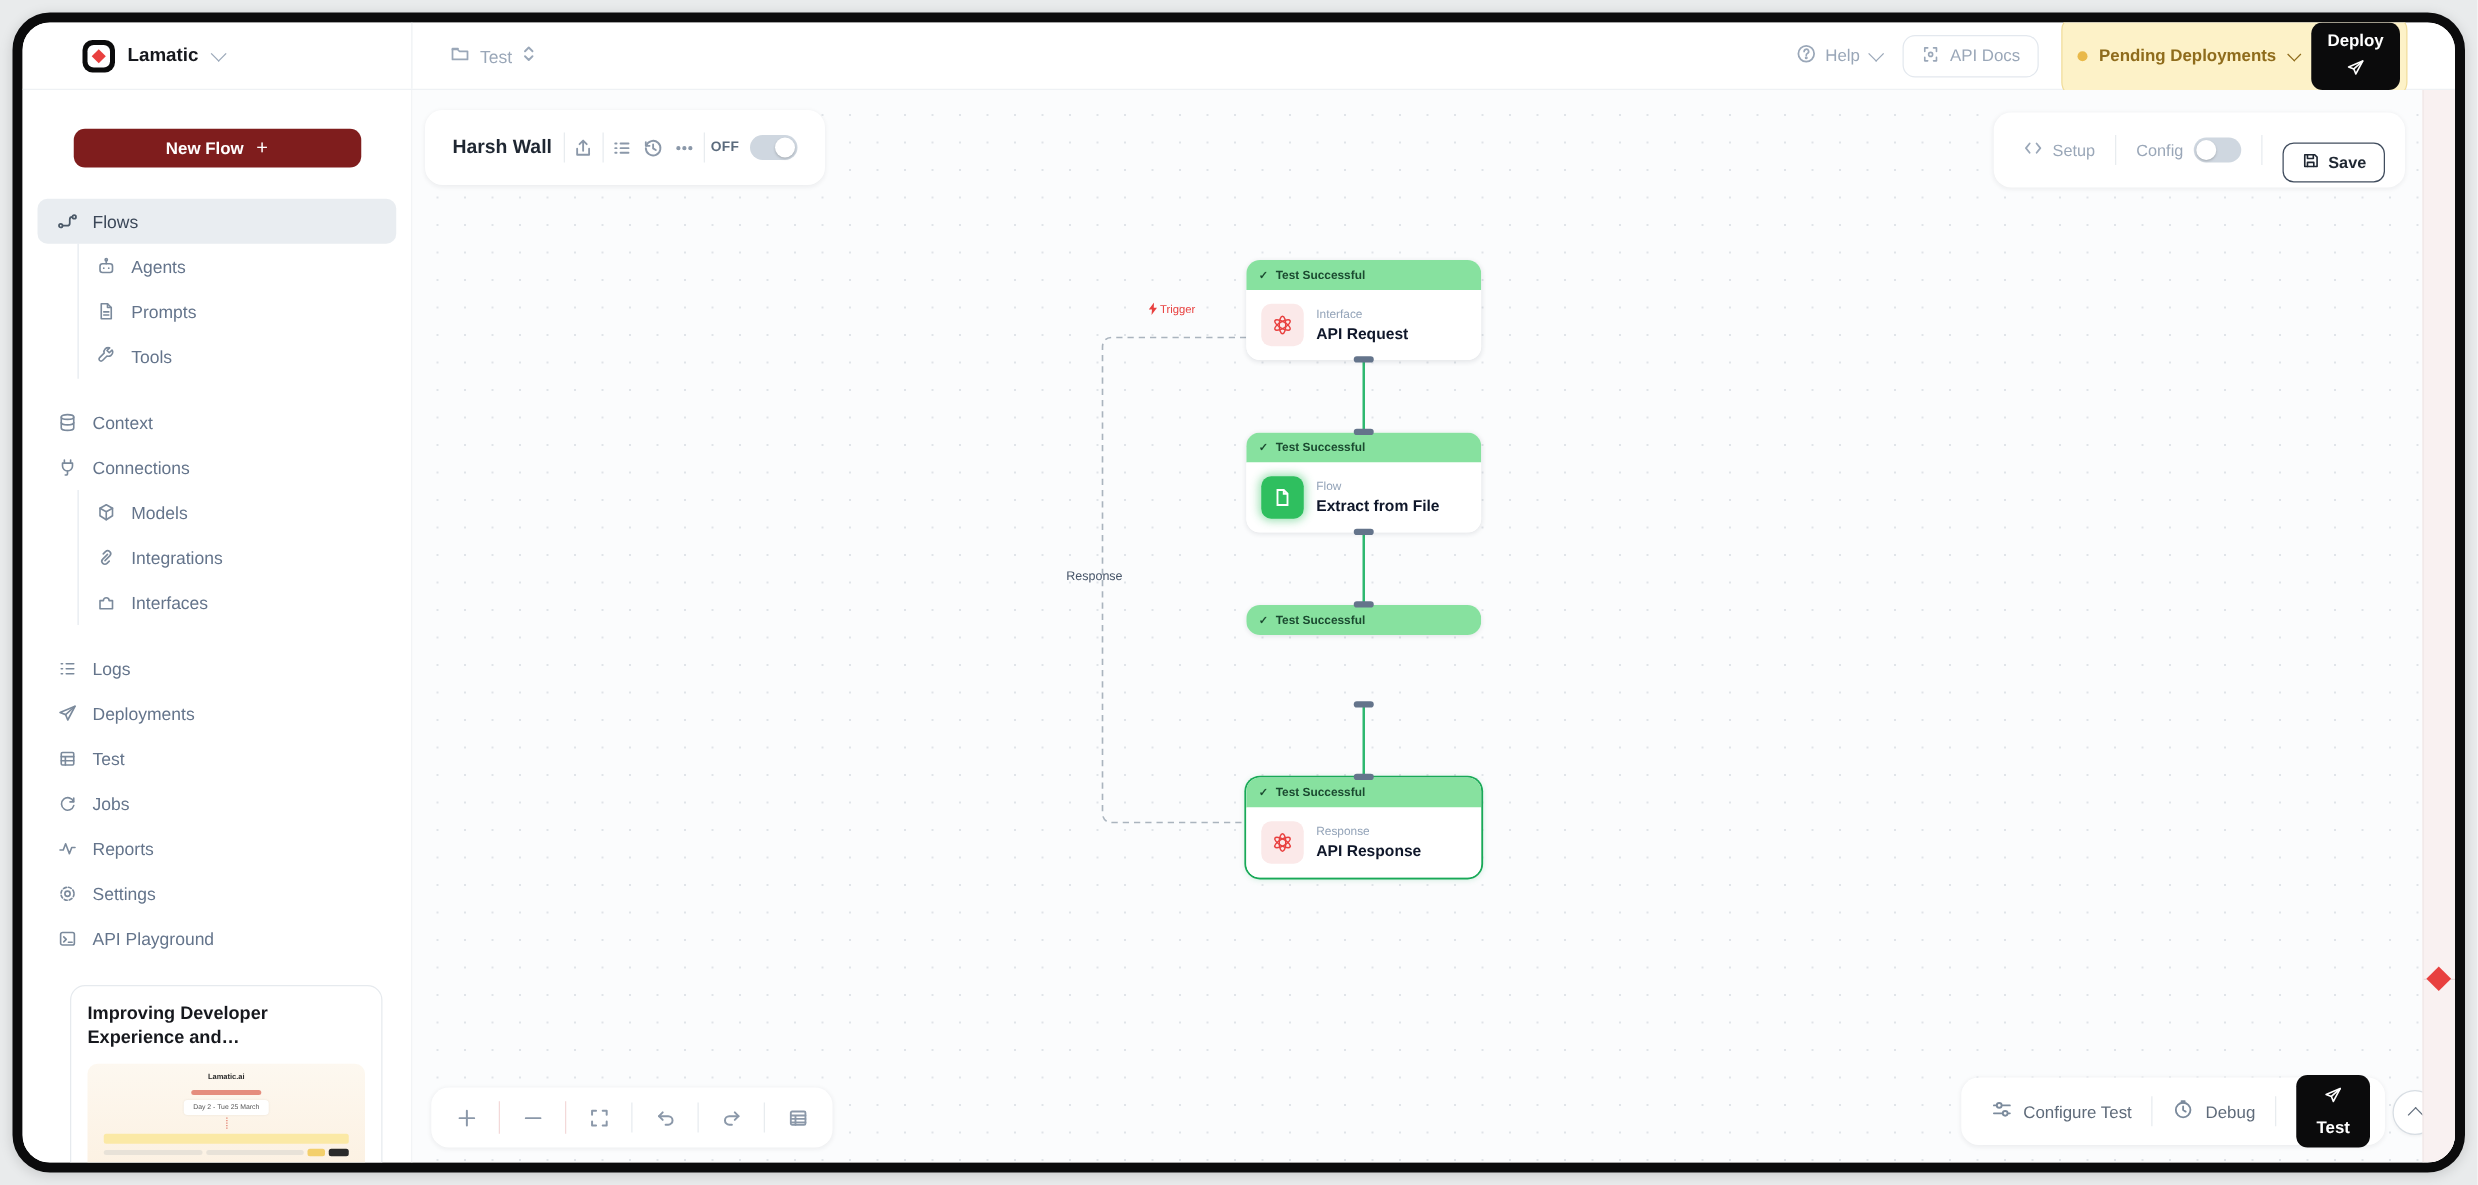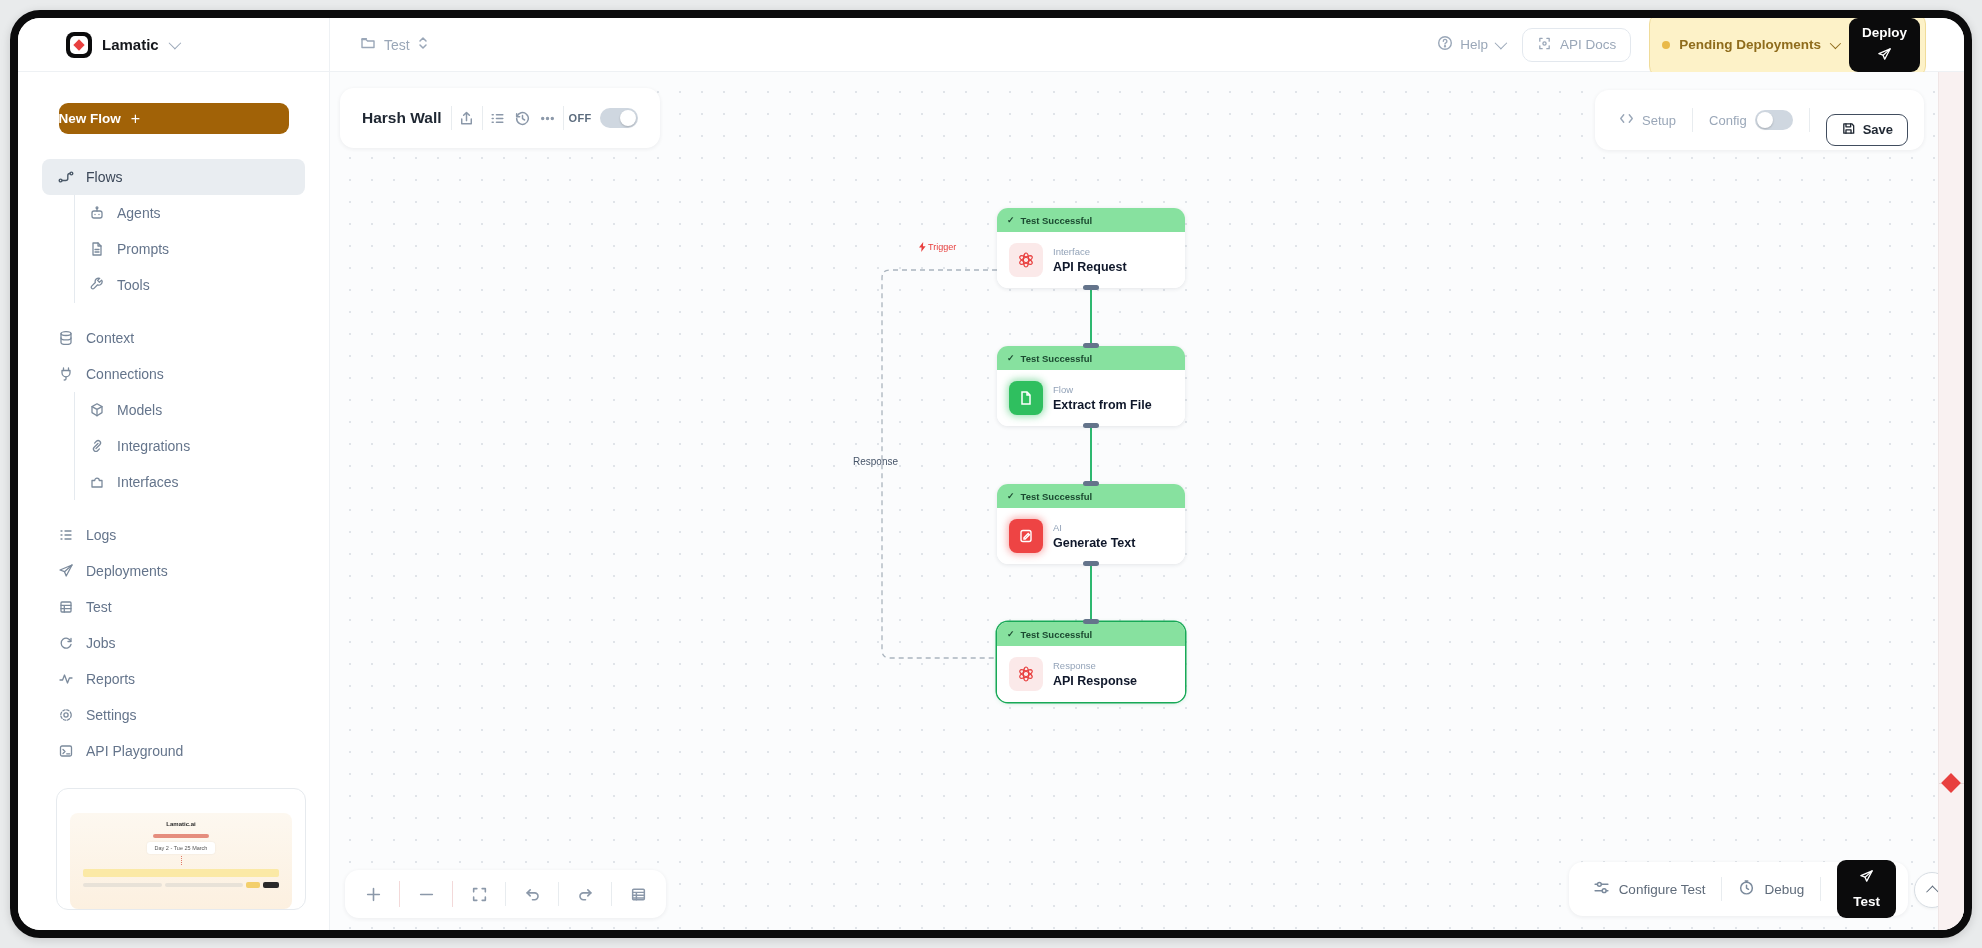--- a/index.html
+++ b/index.html
@@ -33,22 +33,22 @@
   .btn-outline { display:flex; align-items:center; gap:8px; border:1px solid #e3e8ee; border-radius:10px; padding:7px 14px; color:#9aa7b8; font-size:13.5px; background:#fff; cursor:pointer; }
   .pending-pill { display:flex; align-items:center; gap:9px; background:#fdf2c8; border:1px solid #f0dc9a; border-radius:12px; padding:5px 5px 5px 12px; cursor:pointer; }
   .pending-dot { width:8px; height:8px; border-radius:50%; background:#e9b949; }
   .pending-label { font-size:13.5px; font-weight:bold; color:#8f6c1c; }
   .pending-chev { width:8px; height:8px; border-right:1.6px solid #8f6c1c; border-bottom:1.6px solid #8f6c1c; transform:rotate(45deg) translateY(-2px); margin-right:2px; }
   .btn-black { display:flex; align-items:center; gap:7px; background:#0b0b0c; color:#fff; border:none; border-radius:9px; padding:7px 13px; font-size:13.5px; font-weight:bold; cursor:pointer;flex-direction:column; }
   
   .frame-body { flex:1; display:flex; min-height:0; }
   
   .sidebar { width:312px; flex:0 0 312px; border-right:1px solid #eef1f4; position:relative; overflow:hidden; background:#fff; }
-  .new-flow-btn { display:flex; align-items:center; gap:10px; width:230px; height:31px; margin:31px auto 25px auto; background:#a16207; color:#fff; font-size:13.5px; font-weight:bold; border:none; border-radius:9px; cursor:pointer; }
-  .nav { padding:0 24px; }
+  .new-flow-btn { display:flex; align-items:center; justify-content:center; gap:10px; width:230px; height:31px; margin:31px auto 25px auto; background:#7f1d1d; color:#fff; font-size:13.5px; font-weight:bold; border:none; border-radius:9px; cursor:pointer; }
+  .nav { padding:0 12px; }
   .nav-item { display:flex; align-items:center; gap:12px; height:36px; padding:0 0 0 16px; border-radius:8px; color:#64748b; font-size:14px; cursor:pointer; }
   .nav-item.active { background:#e9edf1; color:#3b4758; }
   .nav-sub { margin-left:32px; border-left:1px solid #e5eaef; padding-left:14px; }
   .nav-sub .nav-item { padding-left:0; height:36px; }
   .nav-gap { height:17px; }
   .nav-icon { width:16px; height:16px; flex:0 0 16px; display:flex; align-items:center; justify-content:center; }
   .nav-icon svg { stroke:#7b8a9c; }
   .nav-item.active .nav-icon svg { stroke:#4b5968; }
   
   .promo-card { position:absolute; left:38px; top:716px; width:250px; border:1px solid #e6eaee; border-radius:12px; background:#fff; padding:13px 13px 0 13px; }
@@ -342,20 +342,21 @@
             <svg class="sline" width="16" height="16" viewBox="0 0 16 16" stroke-width="1.3">
                 <rect x="2.5" y="3" width="11" height="10" rx="1.5"></rect>
                 <path d="M5 6.5 7 8.5 5 10.5M8.7 10.8h3"></path>
               </svg>
           </span>
           <span>API Playground</span>
         </div>
       </div>
 
       <div class="promo-card">
+        <div class="promo-title">Improving Developer Experience and…</div>
         <div class="promo-preview">
           <div class="promo-logo">Lamatic.ai</div>
           <div class="promo-redbar"></div>
           <div class="promo-date">Day 2 - Tue 25 March</div>
           <div class="promo-dotline"></div>
           <div class="promo-yellowbar"></div>
           <div class="promo-row">
             <div class="seg"></div>
               <div class="seg"></div>
               <div class="pill-yellow"></div>
@@ -425,32 +426,20 @@
             <span class="node-title">Extract from File</span>
           </span>
         </div>
       </div>
 
       <div class="node" style="top:412px;">
         <div class="node-header">
           <span class="node-check">✓</span>
           <span class="node-status">Test Successful</span>
         </div>
-        <div class="node-body">
-          <span class="node-icon icon-edit">
-            <svg width="16" height="16" viewBox="0 0 16 16" fill="none" stroke="#ffffff" stroke-width="1.4">
-                <rect x="3" y="2.5" width="10" height="11" rx="2"></rect>
-                <path d="M6 9.8 10.2 5.6l1.2 1.2L7.2 11H6z"></path>
-              </svg>
-          </span>
-          <span class="node-text">
-            <span class="node-category">AI</span>
-            <span class="node-title">Generate Text</span>
-          </span>
-        </div>
       </div>
 
       <div class="node selected" style="top:550px;">
         <div class="node-header">
           <span class="node-check">✓</span>
           <span class="node-status">Test Successful</span>
         </div>
         <div class="node-body">
           <span class="node-icon icon-flower">
             <svg width="18" height="18" viewBox="0 0 18 18" fill="none" stroke="#e8403f" stroke-width="1.2">

